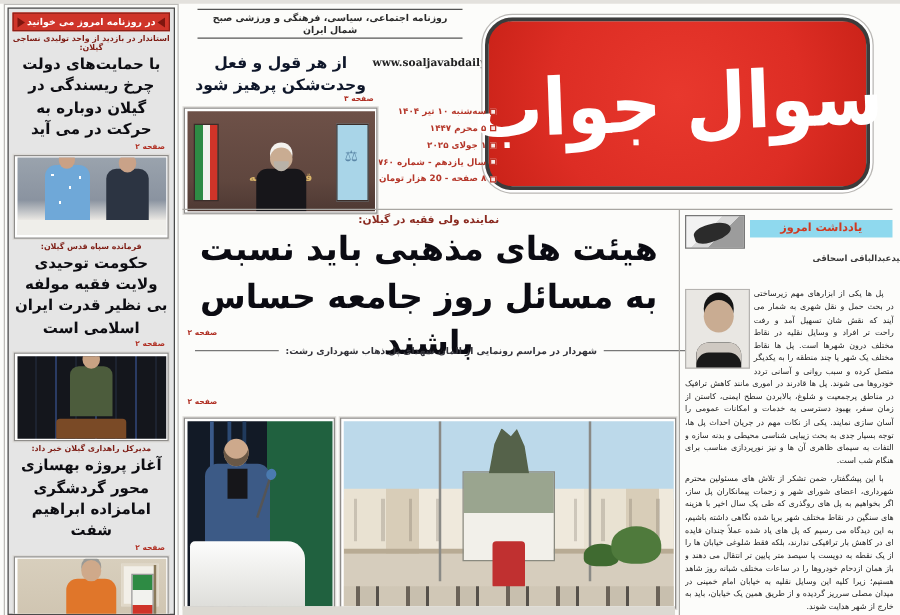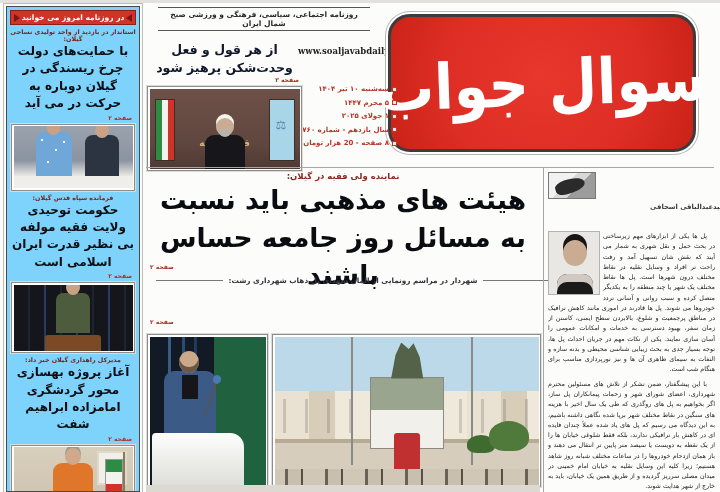--- a/index.html
+++ b/index.html
@@ -34,21 +34,21 @@
 
   .dates { left:299px; top:85px; width:98px; }
   .date-row { display:flex; align-items:center; gap:3px; margin-bottom:5.5px; justify-content:flex-start; }
   .date-box { width:5px; height:5px; border:1.2px solid #c2362a; background:#f8e8e6; flex:0 0 auto; }
   .date-row span { font-size:7px; font-weight:bold; color:#b5372a; white-space:nowrap; }
 
   
   .left-card {
     left:6px; top:6px; width:134px; height:486px;
     border:1.5px solid #4a4a4a; outline:1px solid #bdbbb8; outline-offset:2px;
-    background:#7dd3fc; padding:3px; overflow:hidden;
+    background:#e5e5e5; padding:3px; overflow:hidden;
   }
   .read-banner {
     height:15px; background:#cf3429; border:1px solid #8e1f17; color:#fff;
     display:flex; align-items:center; justify-content:space-between; padding:0 3px; margin-bottom:3px;
   }
   .read-banner span { font-size:7.5px; font-weight:bold; }
   .tri { width:0; height:0; border-top:4px solid transparent; border-bottom:4px solid transparent; }
   .tri-r { border-left:6px solid #7e150e; }
   .tri-l { border-right:6px solid #7e150e; }
   .kicker-s { font-size:6.3px; font-weight:bold; color:#7e1c14; text-align:center; margin-top:3px; }
@@ -273,20 +273,23 @@
       <div class="statue"></div>
       <div class="curtain"></div>
       <div class="tree"></div>
       <div class="crowd"></div>
     </div>
   </div>
   <div class="abs bottom-strip"></div>
 
   <div class="abs vdiv"></div>
   <div class="note-thumb abs"></div>
+  <div class="abs note-bar">
+    <span>یادداشت امروز</span>
+  </div>
   <div class="abs note-author">
     <div class="sq"></div>
     <span>سیدعبدالباقی اسحاقی</span>
   </div>
   <div class="abs note-body">
     <div class="portrait"></div>
     <p>پل ها یکی از ابزارهای مهم زیرساختی در بحث حمل و نقل شهری به شمار می آیند که نقش شان تسهیل آمد و رفت راحت تر افراد و وسایل نقلیه در نقاط مختلف درون شهرها است. پل ها نقاط مختلف یک شهر یا چند منطقه را به یکدیگر متصل کرده و سبب روانی و آسانی تردد خودروها می شوند. پل ها قادرند در اموری مانند کاهش ترافیک در مناطق پرجمعیت و شلوغ، بالابردن سطح ایمنی، کاستن از زمان سفر، بهبود دسترسی به خدمات و امکانات عمومی را آسان سازی نمایند. یکی از نکات مهم در جریان احداث پل ها، توجه بسیار جدی به بحث زیبایی شناسی محیطی و بدنه سازه و التفات به سیمای ظاهری آن ها و نیز نورپردازی مناسب برای هنگام شب است.</p>
     <p>با این پیشگفتار، ضمن تشکر از تلاش های مسئولین محترم شهرداری، اعضای شورای شهر و زحمات پیمانکاران پل ساز، اگر بخواهیم به پل های روگذری که طی یک سال اخیر با هزینه های سنگین در نقاط مختلف شهر برپا شده نگاهی داشته باشیم، به این دیدگاه می رسیم که پل های یاد شده عملاً چندان فایده ای در کاهش بار ترافیکی ندارند، بلکه فقط شلوغی خیابان ها را از یک نقطه به دویست یا سیصد متر پایین تر انتقال می دهند و باز همان ازدحام خودروها را در ساعات مختلف شبانه روز شاهد هستیم؛ زیرا کلیه این وسایل نقلیه به خیابان امام خمینی در میدان مصلی سرریز گردیده و از طریق همین یک خیابان، باید به خارج از شهر هدایت شوند.</p>
 
   </div>

